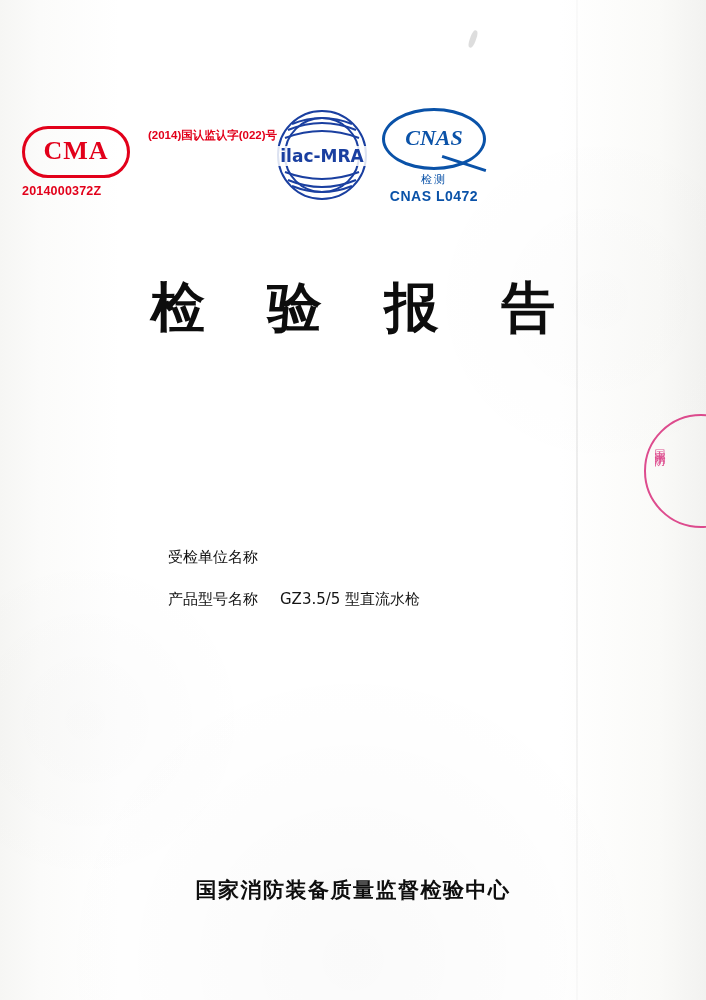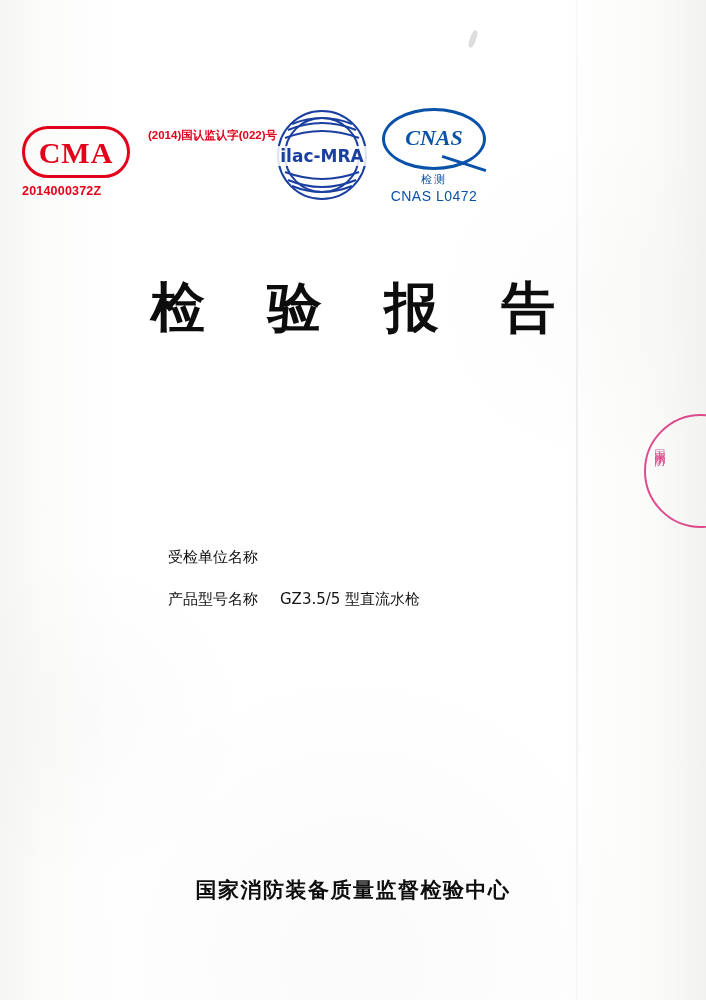--- a/index.html
+++ b/index.html
@@ -64,21 +64,21 @@
     border-radius: 26px/26px;
     position: relative;
     box-sizing: border-box;
   }
   .cma-box .txt {
     position: absolute;
     left: 0; right: 0; top: 7px;
     text-align: center;
     color: #e2001a;
     font-weight: 700;
-    font-size: 30px;
+    font-size: 26px;
     letter-spacing: 1px;
     font-family: "Liberation Serif", serif;
   }
   .cma-code {
     margin-top: 6px;
     color: #e2001a;
     font-weight: 700;
     font-size: 12.5px;
     letter-spacing: 0.2px;
     white-space: nowrap;
@@ -173,21 +173,21 @@
     transform: rotate(18deg);
   }
   .cnas-cn {
     color: #0a52a8;
     font-size: 11px;
     margin-top: 2px;
     letter-spacing: 2px;
   }
   .cnas-code {
     color: #0a52a8;
-    font-weight: 400;
+    font-weight: 700;
     font-size: 14px;
     letter-spacing: 0.5px;
     margin-top: 1px;
   }
 
   
   .no-field {
     position: absolute;
     left: 495px;
     top: 62px;

